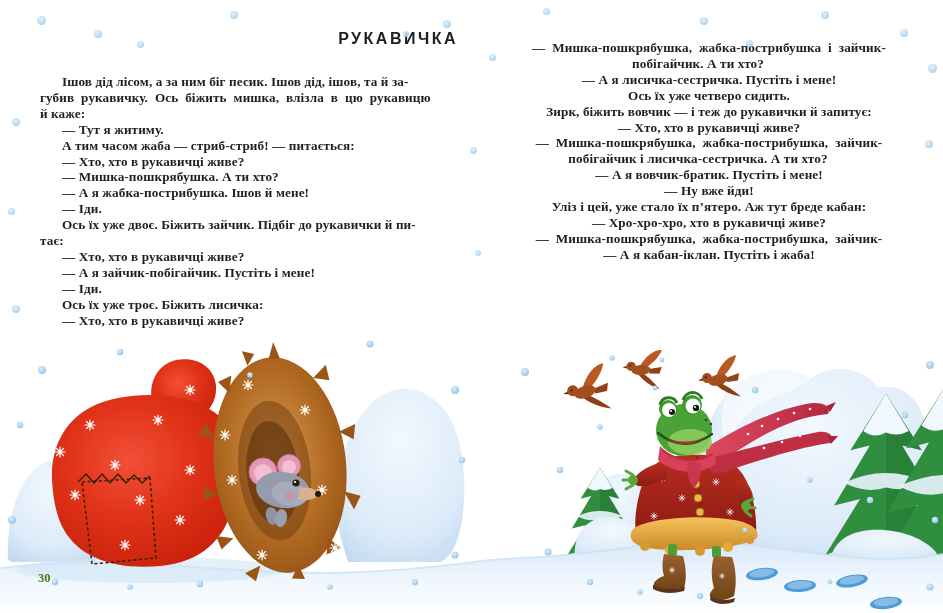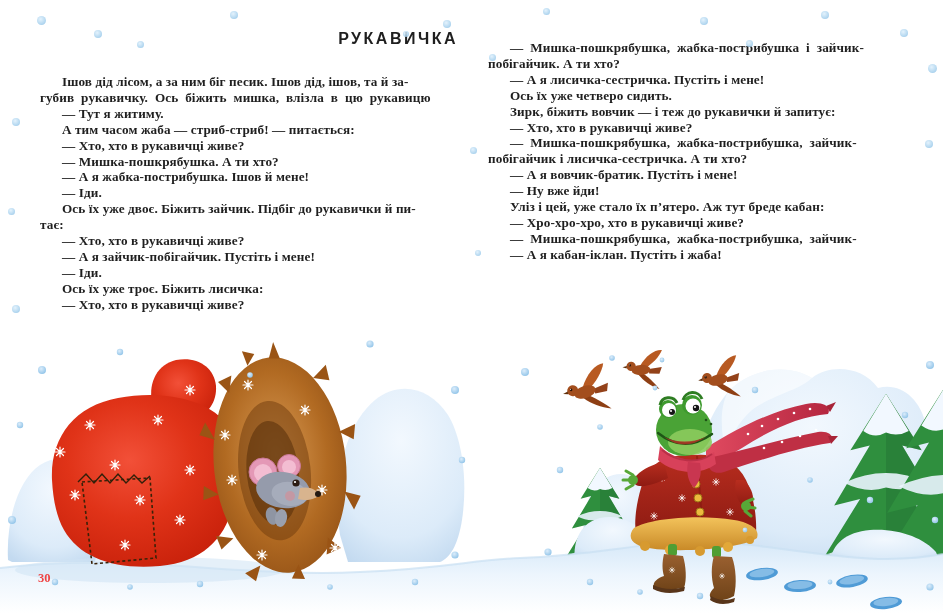--- a/index.html
+++ b/index.html
@@ -10,44 +10,45 @@
     color:var(--c-text,#1f1f1f);
   }
   .page-title{
     position:absolute;left:40px;top:30px;width:418px;
     text-align:right;
     font-family:"Liberation Sans","DejaVu Sans",sans-serif;
     font-weight:bold;font-size:16px;letter-spacing:2.5px;
   }
   .col{position:absolute;width:420px;font-size:13.2px;font-weight:bold;letter-spacing:.1px;}
   .col-left{left:40px;top:74px;}
-  .col-right{left:488px;top:40px;}
+  .col-right{left:488px;top:40px;text-align:center;}
   .line{height:15.92px;line-height:15.92px;white-space:nowrap;}
   .ind{padding-left:22px;}
   .wide{word-spacing:3.5px;}
   .page-number{
     position:absolute;left:38px;top:571px;
-    font-size:12.5px;font-weight:bold;color:#ef4444;z-index:5;
+    font-size:12.5px;font-weight:bold;color:#4d7c0f;z-index:5;
   }
   .flake{
     position:absolute;border-radius:50%;
     background:radial-gradient(circle at 40% 35%, #dff0fc 0%, var(--c-snow_dot,#a9d2ee) 60%, #7fb8e2 100%);
     opacity:.85;
   }
   #illustration{position:absolute;left:0;top:330px;}
 </style>
 </head>
 <body>
 
 <div class="page-title">РУКАВИЧКА</div>
 
 <div class="col col-left">
 
 <div class="line ind">Ішов дід лісом, а за ним біг песик. Ішов дід, ішов, та й за-</div>
     <div class="line wide">губив рукавичку. Ось біжить мишка, влізла в цю рукавицю</div>
+    <div class="line">й каже:</div>
     <div class="line ind">— Тут я житиму.</div>
     <div class="line ind">А тим часом жаба — стриб-стриб! — питається:</div>
     <div class="line ind">— Хто, хто в рукавичці живе?</div>
     <div class="line ind">— Мишка-пошкрябушка. А ти хто?</div>
     <div class="line ind">— А я жабка-пострибушка. Ішов й мене!</div>
     <div class="line ind">— Іди.</div>
     <div class="line ind">Ось їх уже двоє. Біжить зайчик. Підбіг до рукавички й пи-</div>
     <div class="line">тає:</div>
     <div class="line ind">— Хто, хто в рукавичці живе?</div>
     <div class="line ind">— А я зайчик-побігайчик. Пустіть і мене!</div>

